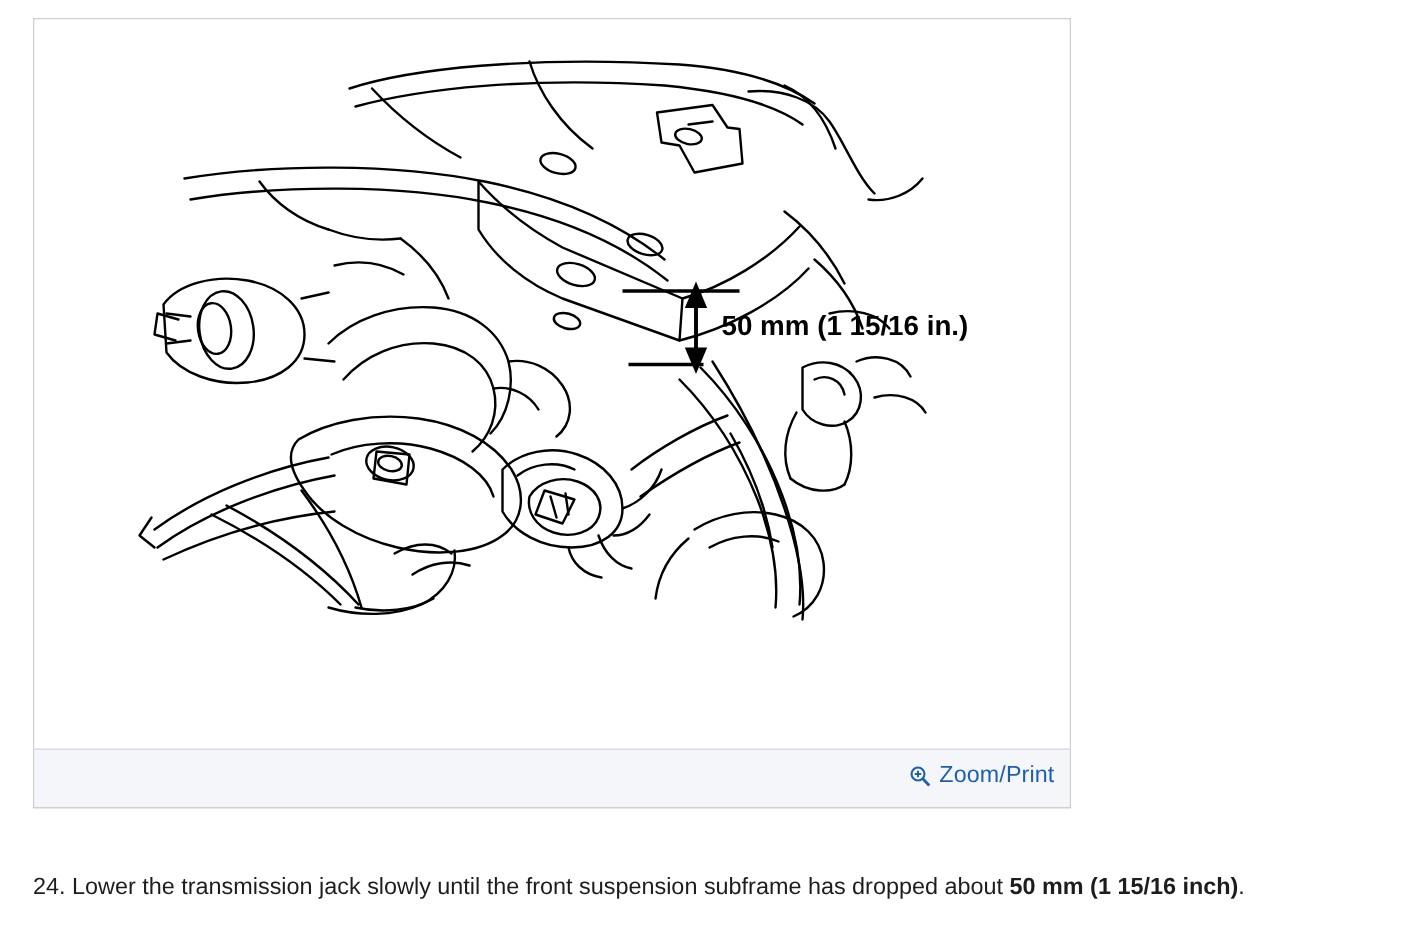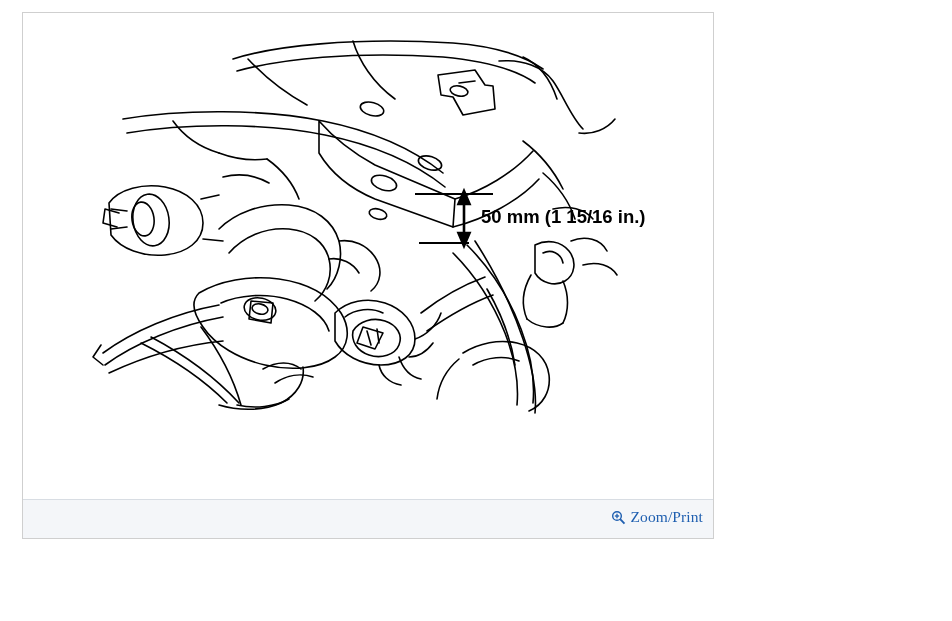--- a/index.html
+++ b/index.html
@@ -74,21 +74,21 @@
 
   .zoom-print .magnifier {
     display: block;
     width: 15px;
     height: 15px;
   }
 
   .zoom-print .zoom-label {
     color: #1f5fb0;
     font-size: 15.5px;
-    font-family: Liberation Serif, serif;
+    font-family: Liberation Sans, sans-serif;
     letter-spacing: 0.1px;
   }
 
   
   .caption {
     position: absolute;
     left: 22px;
     top: 582px;
     width: 920px;
     font-size: 15.6px;
@@ -232,14 +232,18 @@
           <circle cx="6.4" cy="6.4" r="4.6" fill="none" stroke="#1f5fb0" stroke-width="1.5"></circle>
           <line x1="9.8" y1="9.8" x2="14.4" y2="14.6" stroke="#1f5fb0" stroke-width="2"></line>
           <line x1="4.1" y1="6.4" x2="8.7" y2="6.4" stroke="#1f5fb0" stroke-width="1.4"></line>
           <line x1="6.4" y1="4.1" x2="6.4" y2="8.7" stroke="#1f5fb0" stroke-width="1.4"></line>
         </svg>
         <span class="zoom-label">Zoom/Print</span>
       </div>
     </div>
   </div>
 
+  <div class="caption">
+    <span class="num">24.</span>
+    <span>Lower the transmission jack slowly until the front suspension subframe has dropped about </span><b>50 mm (1 15/16 inch)</b><span>.</span>
+  </div>
 
 </div>
 
 </body></html>

